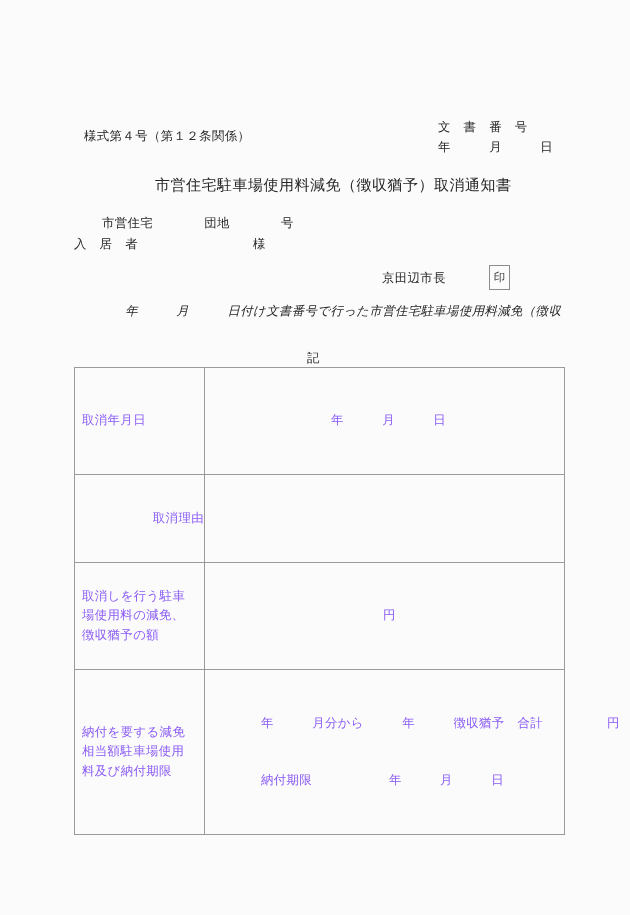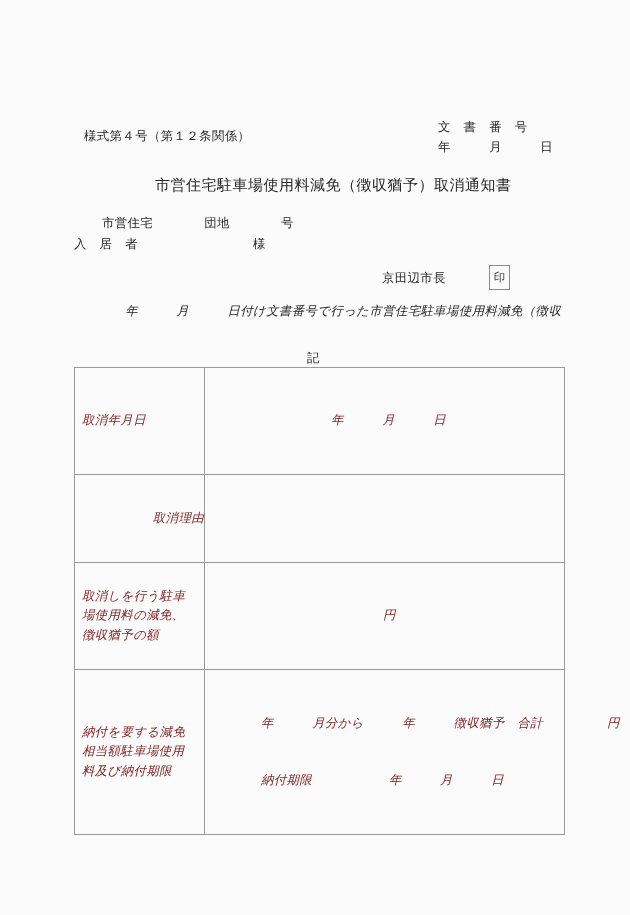--- a/index.html
+++ b/index.html
@@ -82,22 +82,21 @@
     border-collapse: collapse;
     table-layout: fixed;
   }
   #main-table td {
     border: 1px solid #9a9a9a;
     padding: 0;
     vertical-align: middle;
     font-size: 12.4px;
     letter-spacing: 0.4px;
     line-height: 1.55;
-    color: #7f1d1d;
-    font-style: italic;
+    color: #8b5cf6;
   }
   #main-table td.lbl {
     width: 122px;
     padding: 5px 0 5px 7px;
     white-space: pre-line;
   }
   #main-table td.val {
     width: 359px;
     padding: 5px 0 5px 0;
     white-space: pre;

